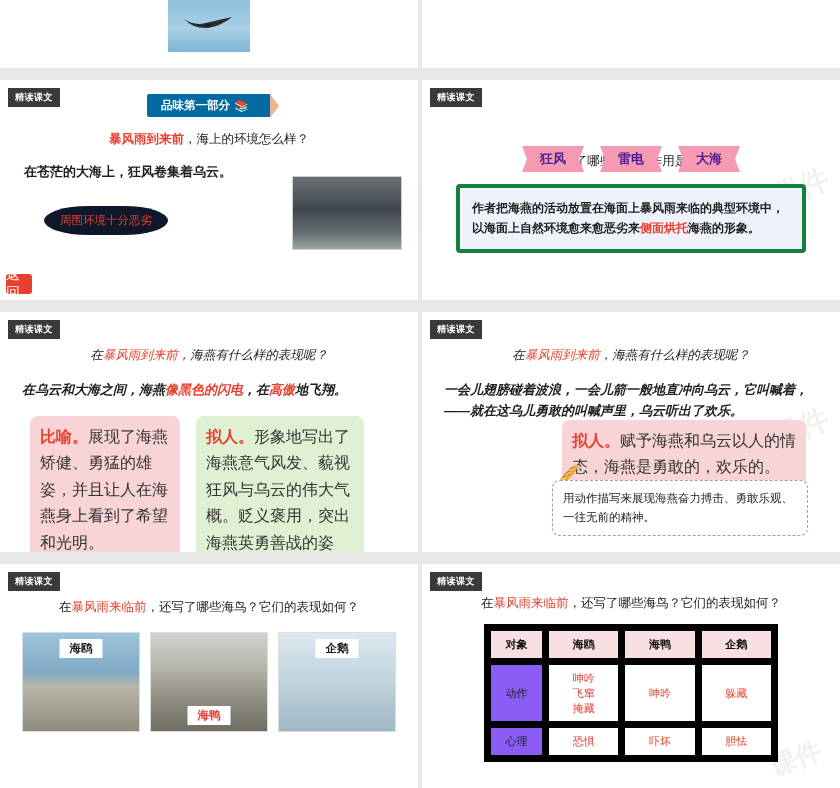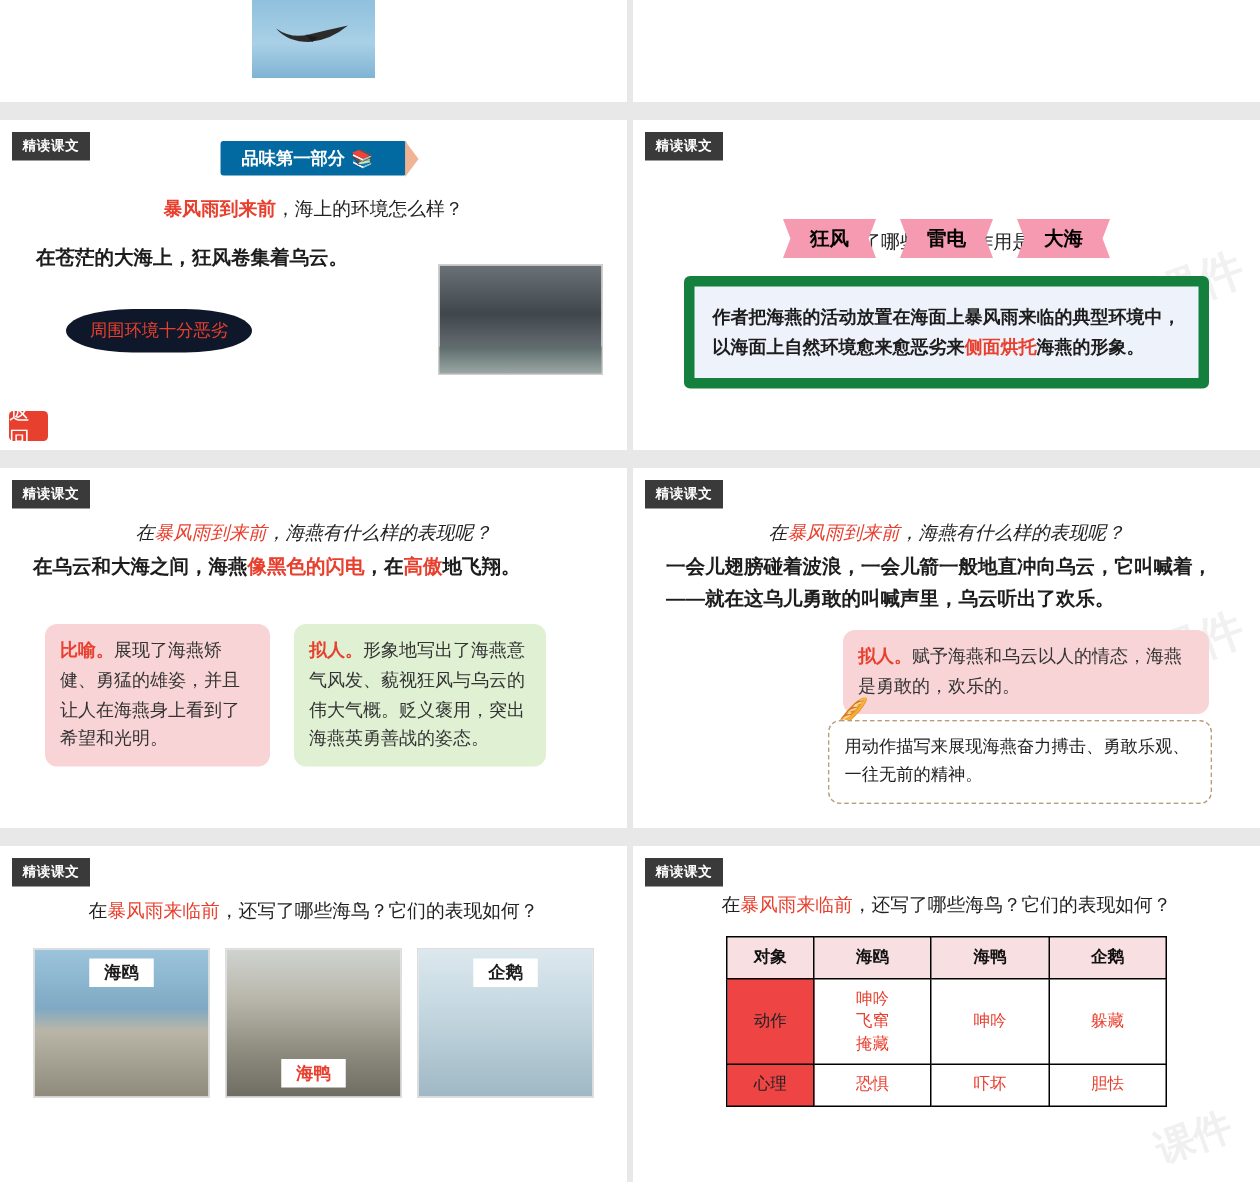--- a/index.html
+++ b/index.html
@@ -127,46 +127,46 @@
   }
 
   
   .s3-q { position: absolute; top: 34px; left: 0; right: 0; margin-top: 38px; }
   .pills {
     position: absolute; top: 66px; left: 0; right: 0;
     display: flex; justify-content: center; gap: 16px;
   }
   .pill {
     background: #f59ab0;
-    color: #000000;
+    color: #4c1d95;
     font-size: 13px;
     font-weight: bold;
     padding: 4px 18px;
     position: relative;
     clip-path: polygon(0 0, 100% 0, 92% 50%, 100% 100%, 0 100%, 8% 50%);
   }
   .note-blue {
     position: absolute;
     left: 34px; right: 34px; top: 104px;
     background: #eef2fb;
-    border: 7px solid #15803d;
+    border: 4px solid #15803d;
     border-radius: 4px;
     padding: 10px 12px;
     font-size: 12px;
     line-height: 1.7;
     color: #1d1d1d;
     font-weight: bold;
   }
 
   
   .s4-q { position: absolute; top: 34px; left: 0; right: 0; font-style: italic; }
-  .s4-sent { position: absolute; top: 56px; left: 22px; right: 16px; }
+  .s4-sent { position: absolute; top: 68px; left: 22px; right: 16px; font-style: italic; }
   .box-pink, .box-green, .box-dashed {
     position: absolute;
-    font-size: 12px;
+    font-size: 16px;
     line-height: 1.65;
     padding: 8px 10px;
     border-radius: 8px;
   }
   .box-pink { background: #f8d4d6; color: #333; }
   .box-pink .lab { color: #e8402f; font-weight: bold; }
   .box-green { background: #dff0d3; color: #333; }
   .box-green .lab { color: #e8402f; font-weight: bold; }
   .s4-b1 { left: 30px; top: 104px; width: 150px; }
   .s4-b2 { left: 196px; top: 104px; width: 168px; }
@@ -215,28 +215,28 @@
   
   .s7-q { position: absolute; top: 30px; left: 0; right: 0; }
   table {
     position: absolute;
     top: 60px; left: 62px;
     width: 294px;
     border-collapse: collapse;
     font-size: 11px;
   }
   th, td {
-    border: 1px solid #000000;
+    border: 7px solid #000000;
     text-align: center;
     padding: 6px 2px;
     color: #222;
     line-height: 1.35;
   }
   thead th { background: #f8dfe2; font-weight: bold; color: #111; }
-  tbody th { background: #ef4444; font-weight: normal; width: 58px; margin-top: 29px; }
+  tbody th { background: #8b5cf6; font-weight: normal; width: 58px; margin-top: 29px; }
   .cellred { color: #e8402f; }
   .wm2 {
     position: absolute;
     right: 18px; bottom: 28px;
     font-size: 26px;
     color: rgba(150,150,150,0.14);
     transform: rotate(-20deg);
     font-weight: bold;
   }
 </style>

